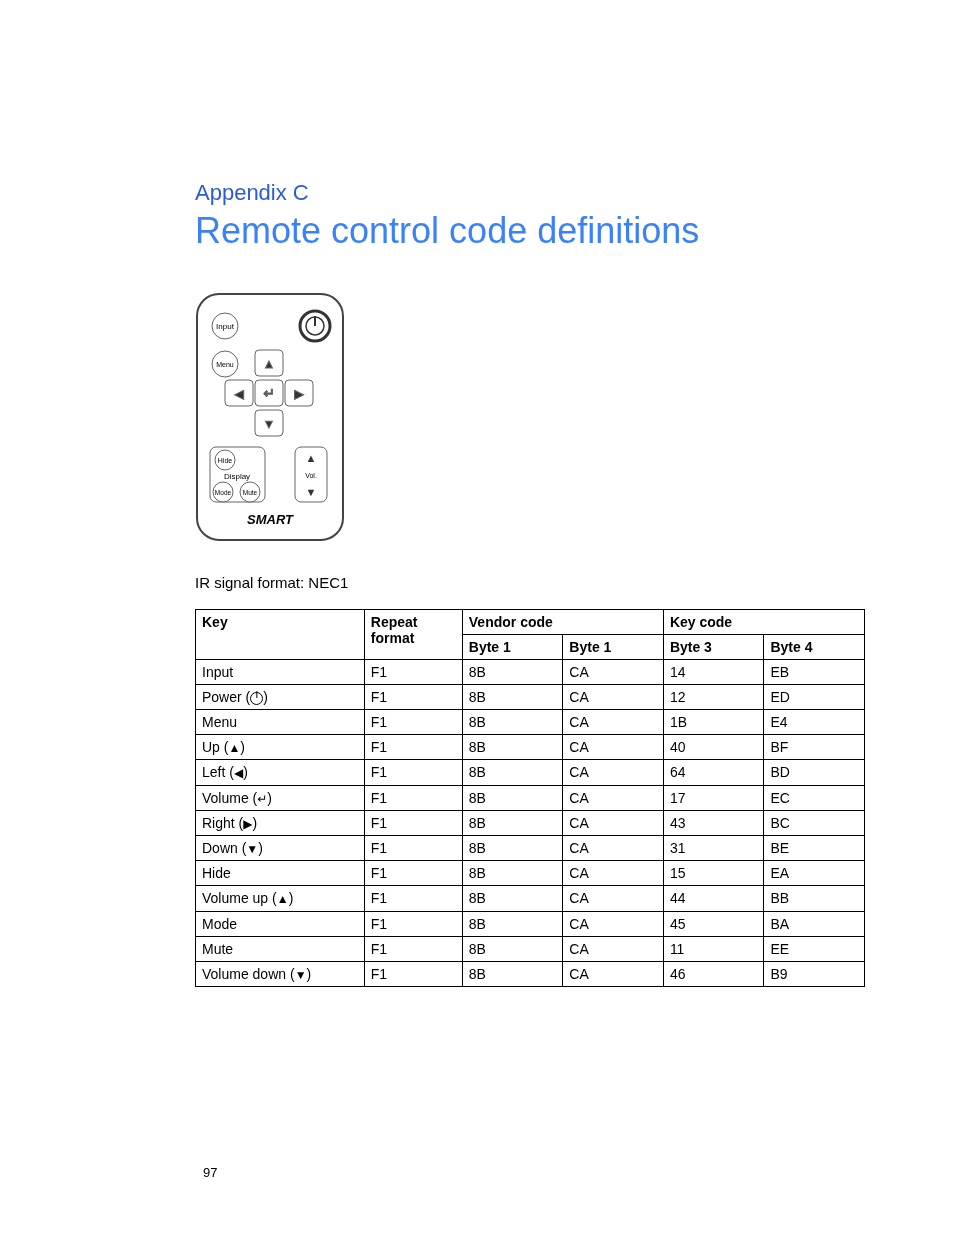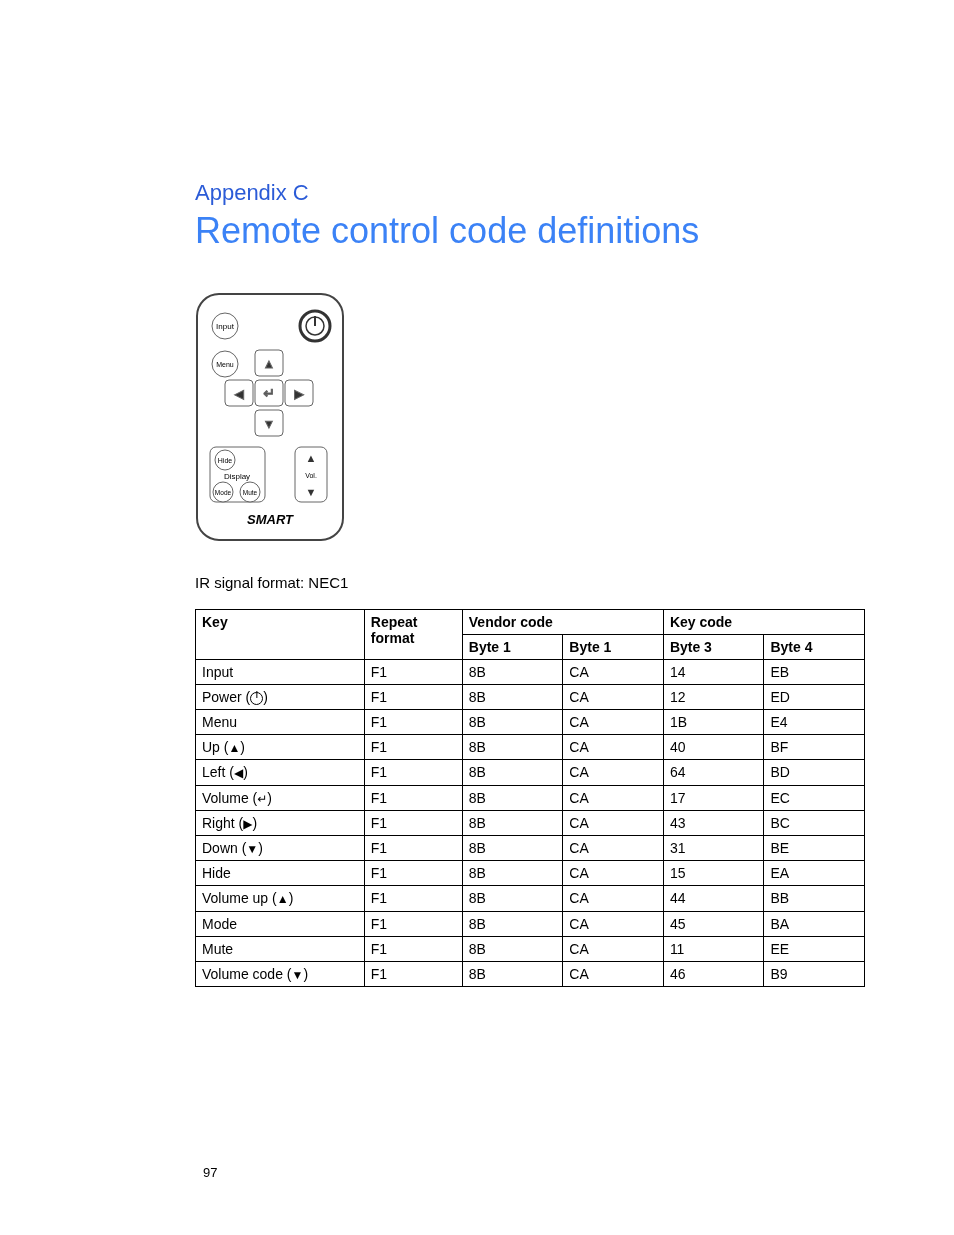--- a/index.html
+++ b/index.html
@@ -235,21 +235,21 @@
         </tr>
         <tr>
           <td class="key-cell"><span>Mute</span></td>
           <td>F1</td>
           <td>8B</td>
           <td>CA</td>
           <td>11</td>
           <td>EE</td>
         </tr>
         <tr>
-          <td class="key-cell"><span>Volume code</span> (<span class="glyph">▼</span>)</td>
+          <td class="key-cell"><span>Volume down</span> (<span class="glyph">▼</span>)</td>
           <td>F1</td>
           <td>8B</td>
           <td>CA</td>
           <td>46</td>
           <td>B9</td>
         </tr>
       </tbody>
   </table>
 
   <div class="page-number">97</div>

